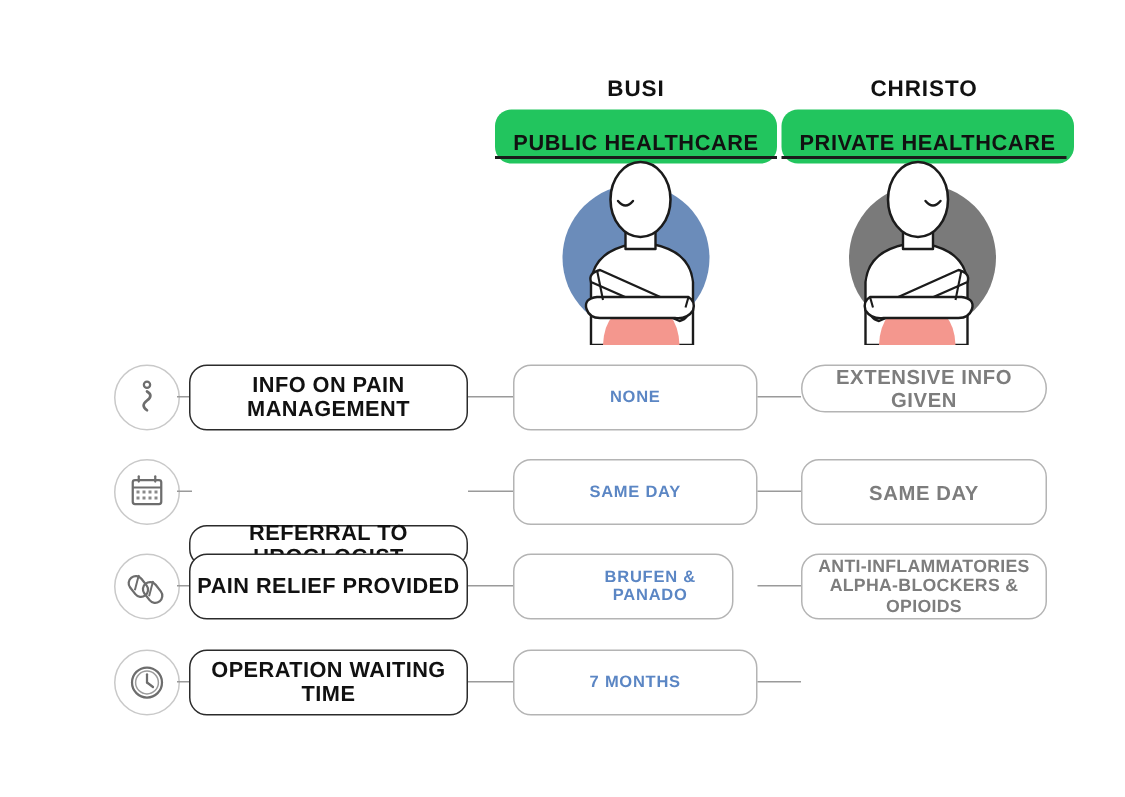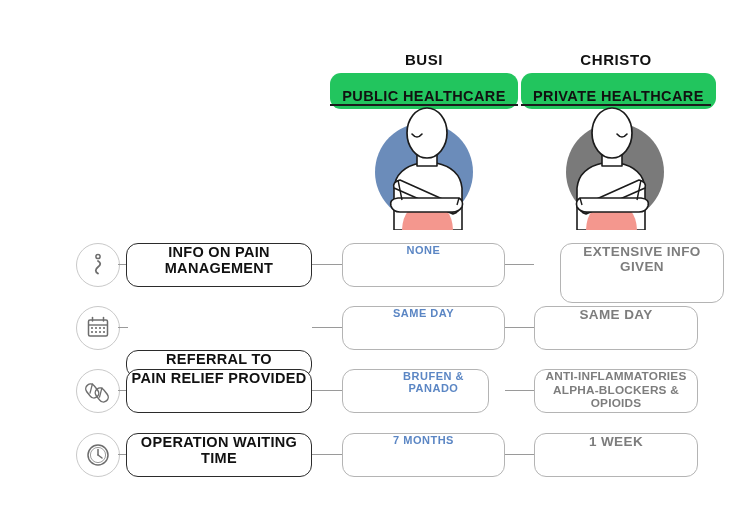--- a/index.html
+++ b/index.html
@@ -38,21 +38,21 @@
     width:44px;height:44px;border-radius:50%;
     border:1.3px solid #c9c9c9;background:#fff;
     box-sizing:border-box;
   }
   .icon-circle svg{position:absolute;left:0;top:0;}
 
   .connector{position:absolute;height:1.2px;background:#9a9a9a;}
 
   .pill{
     position:absolute;box-sizing:border-box;
-    display:flex;align-items:flex-start;justify-content:center;
+    display:flex;align-items:center;justify-content:center;
     text-align:center;border-radius:12px;background:#fff;
   }
   .pill-label{
     border:1.6px solid #2b2b2b;
     color:#111;font-size:14.5px;font-weight:bold;letter-spacing:.3px;
   }
   .pill-public{
     border:1.2px solid #b4b4b4;
     color:#5b86c4;font-size:11px;font-weight:bold;letter-spacing:.5px;
   }
@@ -127,21 +127,21 @@
     </div>
     <div class="connector" style="left:118px;top:21px;width:10px;"></div>
     <div class="pill pill-label" style="left:126px;top:0;width:186px;height:44px;">
       <span>INFO ON PAIN MANAGEMENT</span>
     </div>
     <div class="connector" style="left:312px;top:21px;width:30px;"></div>
     <div class="pill pill-public" style="left:342px;top:0;width:163px;height:44px;">
       <span>NONE</span>
     </div>
     <div class="connector" style="left:505px;top:21px;width:29px;"></div>
-    <div class="pill pill-private" style="left:560px;top:0;width:164px;height:60px;">
+    <div class="pill pill-private" style="left:534px;top:0;width:164px;height:32px;border-radius:22px;">
       <span>EXTENSIVE INFO GIVEN</span>
     </div>
   </div>
 
   <div class="row" style="top:306px;">
     <div class="icon-circle">
       <svg width="42" height="42" viewBox="0 0 42 42">
         <rect x="11.5" y="13" width="19" height="16" rx="1.5" fill="none" stroke="#6d6d6d" stroke-width="1.5"></rect>
         <line x1="11.5" y1="18" x2="30.5" y2="18" stroke="#6d6d6d" stroke-width="1.4"></line>
         <line x1="15.5" y1="10.5" x2="15.5" y2="14" stroke="#6d6d6d" stroke-width="1.5" stroke-linecap="round"></line>
@@ -211,18 +211,15 @@
     </div>
     <div class="connector" style="left:118px;top:21px;width:10px;"></div>
     <div class="pill pill-label" style="left:126px;top:0;width:186px;height:44px;">
       <span>OPERATION WAITING TIME</span>
     </div>
     <div class="connector" style="left:312px;top:21px;width:30px;"></div>
     <div class="pill pill-public" style="left:342px;top:0;width:163px;height:44px;">
       <span>7 MONTHS</span>
     </div>
     <div class="connector" style="left:505px;top:21px;width:29px;"></div>
-    <div class="pill pill-private" style="left:534px;top:0;width:164px;height:44px;">
-      <span>1 WEEK</span>
-    </div>
   </div>
 
 </div>
 
 </body></html>

